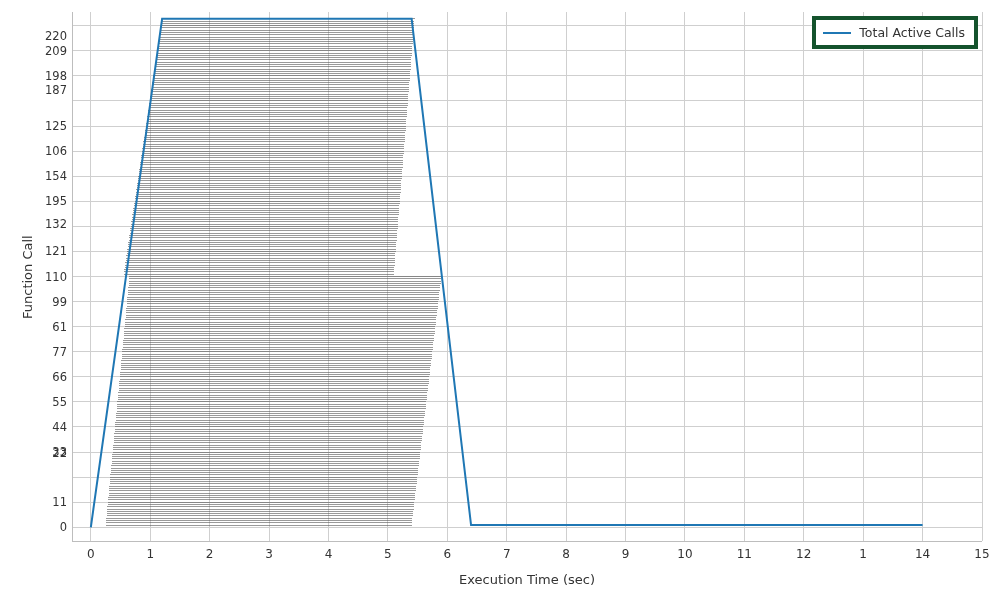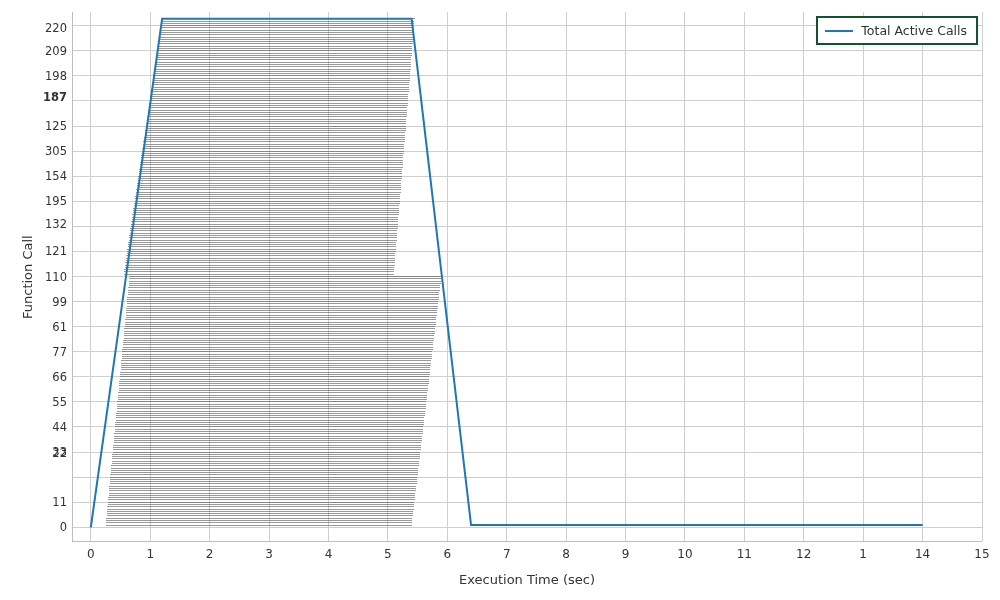--- a/index.html
+++ b/index.html
@@ -52,21 +52,21 @@
     white-space: nowrap;
   }
   .ylabel {
     transform: rotate(-90deg);
     transform-origin: left top;
   }
   .legend {
     position: absolute;
     font-size: 12.5px;
     background: #fff;
-    border: 2px solid #14532d;
+    border: 4px solid #14532d;
     padding: 5px 9px 5px 7px;
     display: flex;
     align-items: center;
     gap: 8px;
     z-index: 10;
   }
   .legend .swatch {
     display: inline-block;
     width: 28px;
     height: 0;
@@ -373,26 +373,26 @@
         <div class="ytick-label" style="top: 389.909px;">55</div>
         <div class="ytick-label" style="top: 364.828px;">66</div>
         <div class="ytick-label" style="top: 339.746px;">77</div>
         <div class="ytick-label" style="top: 314.664px;">61</div>
         <div class="ytick-label" style="top: 289.582px; text-align: center;">99</div>
         <div class="ytick-label" style="top: 264.5px;">110</div>
         <div class="ytick-label" style="top: 239.418px;">121</div>
         <div class="ytick-label" style="top: 212px;">132</div>
         <div class="ytick-label" style="top: 189.254px;">195</div>
         <div class="ytick-label" style="top: 164.172px;">154</div>
-        <div class="ytick-label" style="top: 139.091px;">305</div>
+        <div class="ytick-label" style="top: 139.091px;">106</div>
         <div class="ytick-label" style="top: 114.009px;">125</div>
-        <div class="ytick-label" style="top: 85px; font-weight: bold;">187</div>
+        <div class="ytick-label" style="top: 78px;">187</div>
         <div class="ytick-label" style="top: 63.8448px;">198</div>
         <div class="ytick-label" style="top: 38.7629px;">209</div>
-        <div class="ytick-label" style="top: 16px; margin-left: 35px;">220</div>
+        <div class="ytick-label" style="top: 24px; margin-left: 35px;">220</div>
       </div>
     <div id="xtick-container">
         <div class="xtick-label" style="left: 17.8235px;">0</div>
         <div class="xtick-label" style="left: 77.2353px;">1</div>
         <div class="xtick-label" style="left: 136.647px;">2</div>
         <div class="xtick-label" style="left: 196.059px;">3</div>
         <div class="xtick-label" style="left: 255.471px;">4</div>
         <div class="xtick-label" style="left: 314.882px;">5</div>
         <div class="xtick-label" style="left: 374.294px;">6</div>
         <div class="xtick-label" style="left: 433.706px;">7</div>

